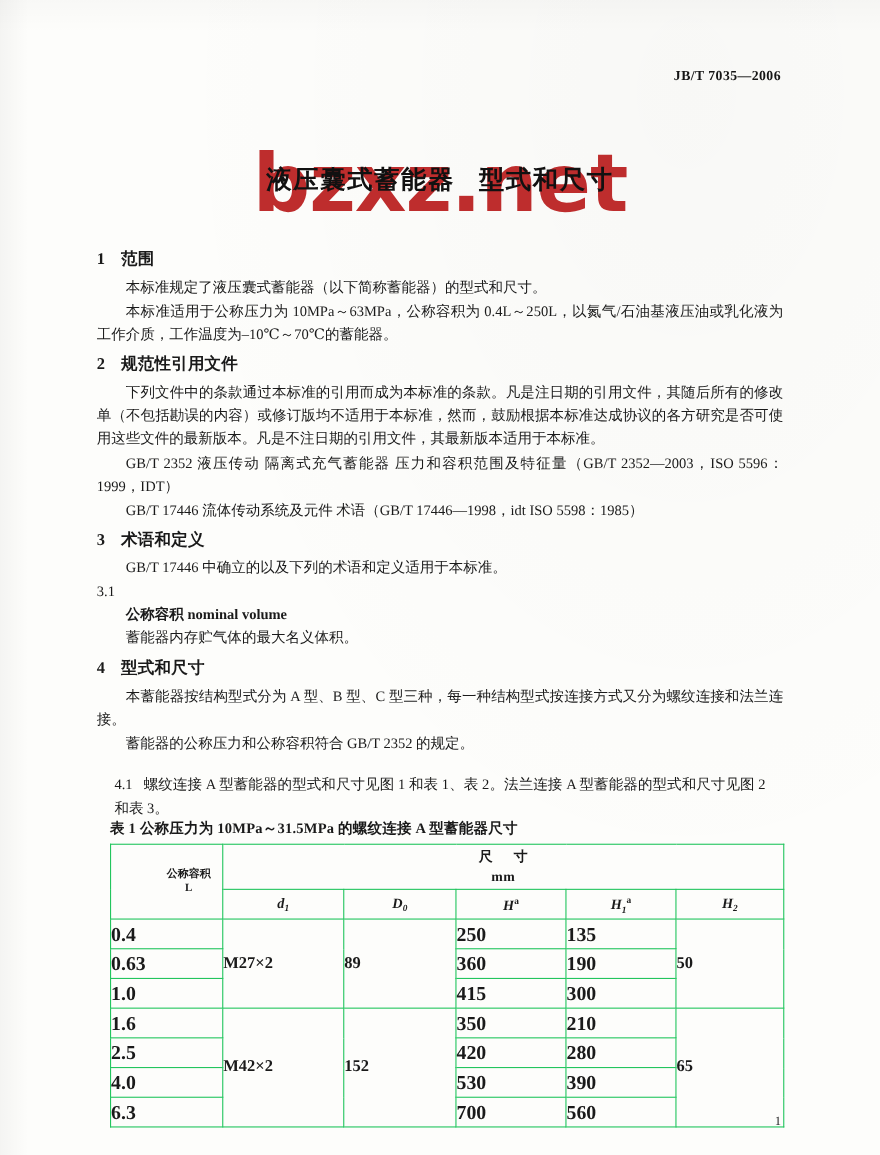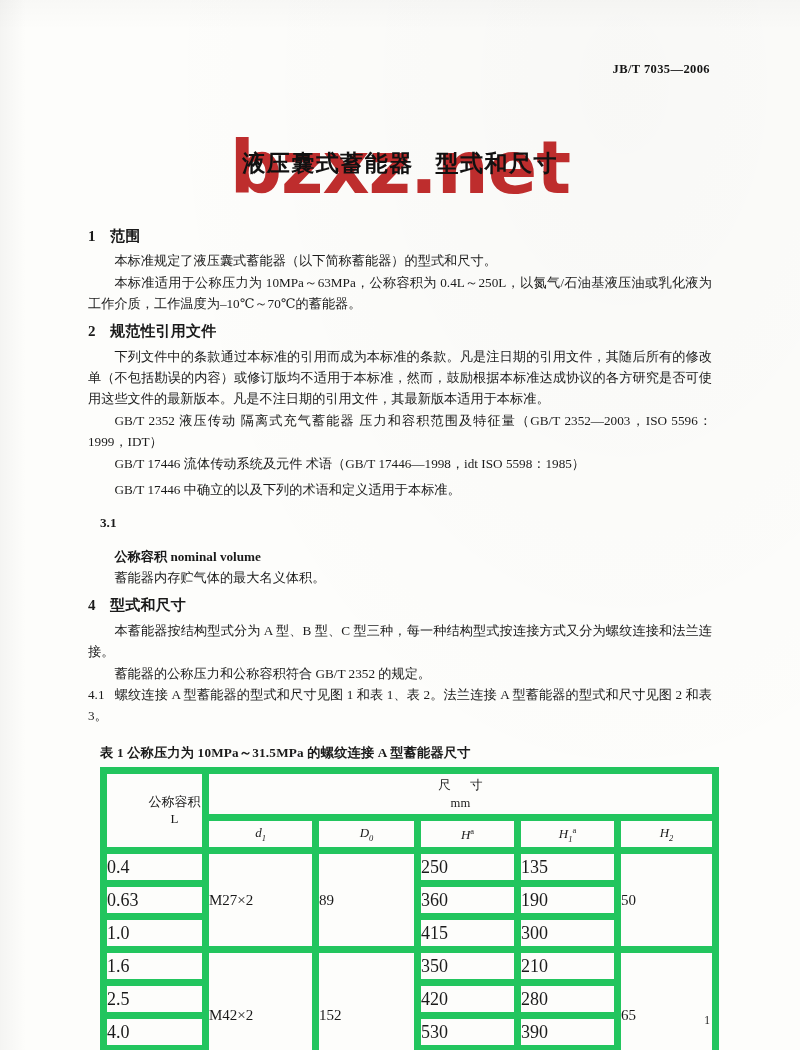--- a/index.html
+++ b/index.html
@@ -91,32 +91,32 @@
     font-weight: bold;
     font-size: 15px;
     margin: 0 0 2px 0;
     letter-spacing: 0.2px;
   }
   .clause-head .num {
     display: inline-block;
     min-width: 22px;
   }
   .sub-num {
-    font-weight: bold;
+    font-weight: normal;
     font-size: 13.2px;
-    margin: 12px;
+    margin: 0;
   }
   p.para {
     margin: 0;
     text-indent: 2em;
     text-align: justify;
     text-justify: inter-ideograph;
   }
   p.para-hang {
-    margin: 0;
+    margin: 16px;
     text-indent: 0;
     text-align: justify;
   }
   p.term {
     margin: 0;
     text-indent: 2em;
     font-weight: bold;
   }
   .gap-s { height: 5px; }
 
@@ -134,30 +134,30 @@
     margin-bottom: 5px;
     letter-spacing: 0.2px;
   }
   table.dim {
     border-collapse: collapse;
     width: 612px;
     font-size: 12.2px;
     table-layout: fixed;
   }
   table.dim th, table.dim td {
-    border: 7px solid #22c55e;
+    border: 1px solid #22c55e;
     vertical-align: middle;
-    font-weight: normal;
+    font-weight: bold;
     padding: 0;
     height: 26px;
     line-height: 1.25;
   }
   table.dim th.hdr-vol {
     height: 66px;
-    font-size: 13px;
+    font-size: 10px;
     padding-left: 40px;
   }
   table.dim th.hdr-span {
     height: 40px;
     font-size: 12.6px;
   }
   table.dim th.hdr-sym {
     height: 26px;
     font-style: italic;
     font-size: 13px;
@@ -209,20 +209,23 @@
 
     <div class="clause-head">
       <span class="num">2</span><span>规范性引用文件</span>
     </div>
     <p class="para">下列文件中的条款通过本标准的引用而成为本标准的条款。凡是注日期的引用文件，其随后所有的修改单（不包括勘误的内容）或修订版均不适用于本标准，然而，鼓励根据本标准达成协议的各方研究是否可使用这些文件的最新版本。凡是不注日期的引用文件，其最新版本适用于本标准。</p>
     <p class="para">GB/T 2352    液压传动    隔离式充气蓄能器    压力和容积范围及特征量（GB/T 2352—2003，ISO 5596：1999，IDT）</p>
     <p class="para">GB/T 17446    流体传动系统及元件    术语（GB/T 17446—1998，idt ISO 5598：1985）</p>
 
     <div class="gap-s"></div>
 
+    <div class="clause-head">
+      <span class="num">3</span><span>术语和定义</span>
+    </div>
     <p class="para">GB/T 17446 中确立的以及下列的术语和定义适用于本标准。</p>
     <p class="sub-num">3.1</p>
     <p class="term">公称容积    nominal volume</p>
     <p class="para">蓄能器内存贮气体的最大名义体积。</p>
 
     <div class="gap-s"></div>
 
     <div class="clause-head">
       <span class="num">4</span><span>型式和尺寸</span>
     </div>

